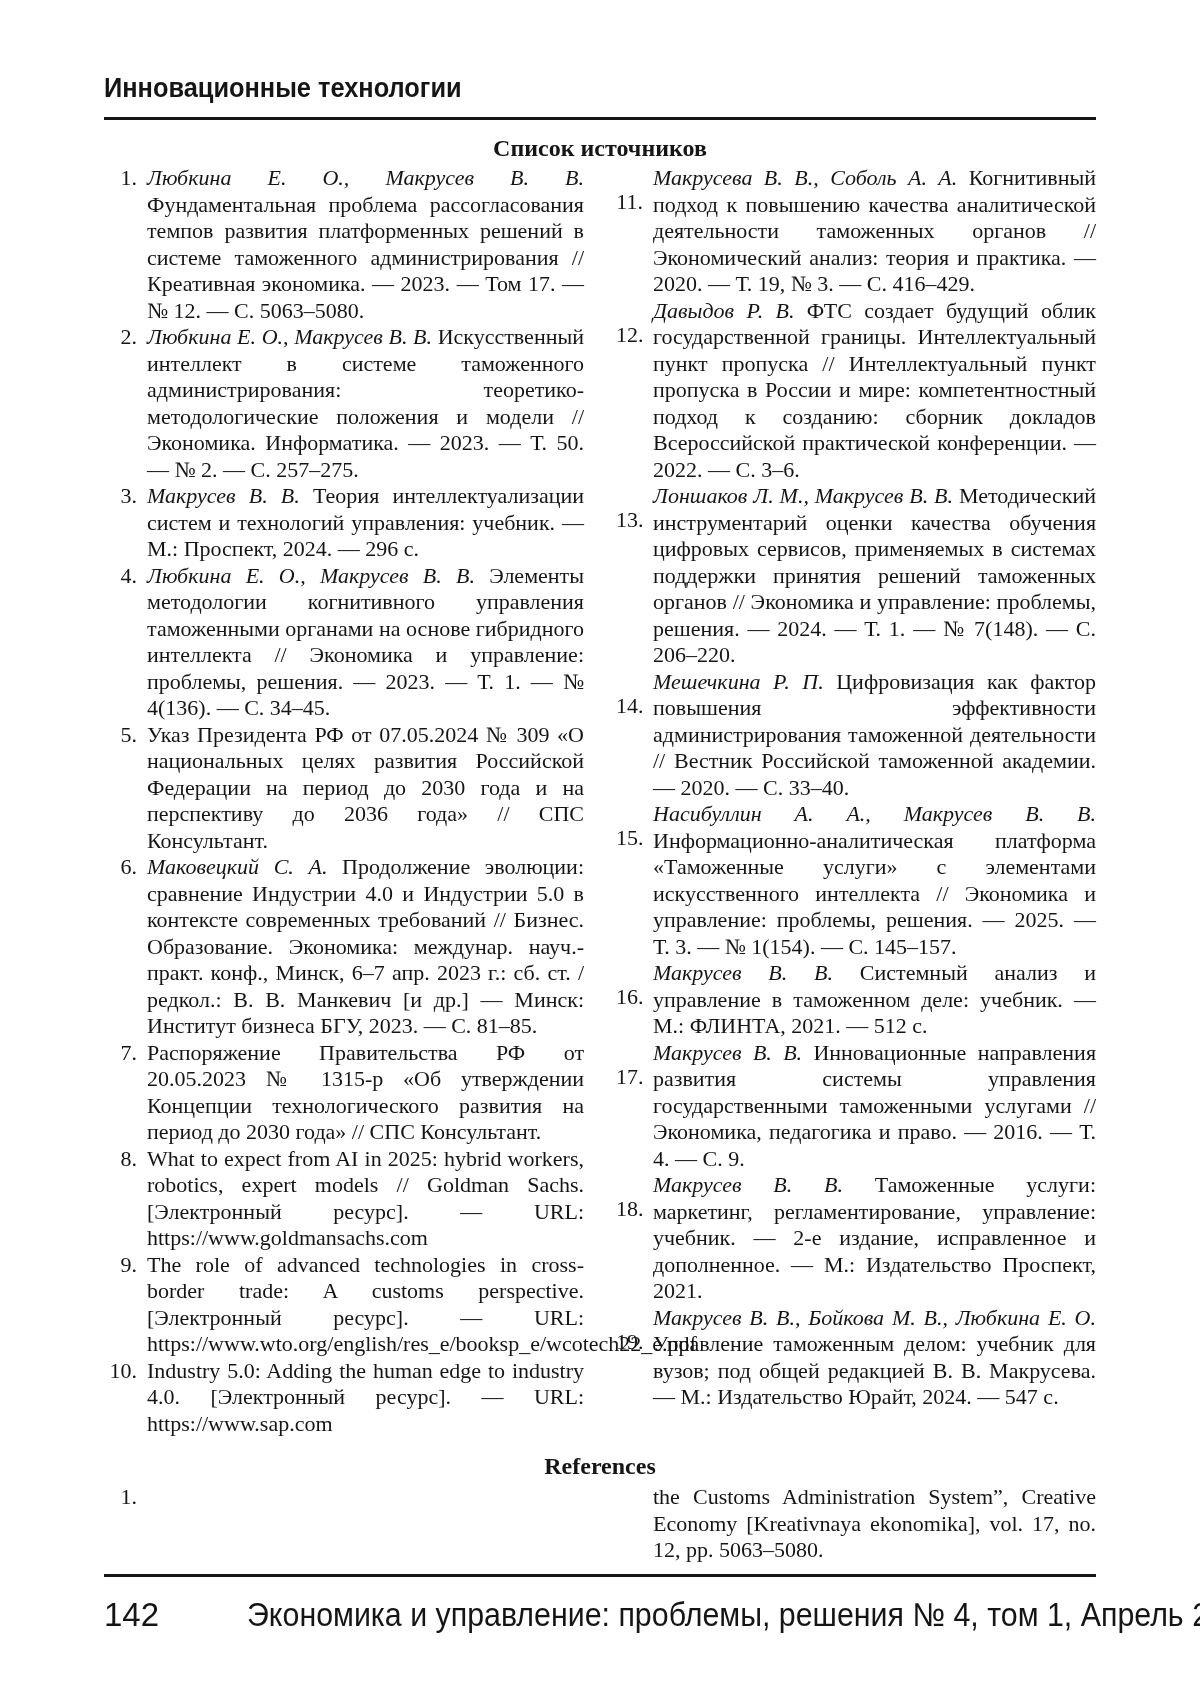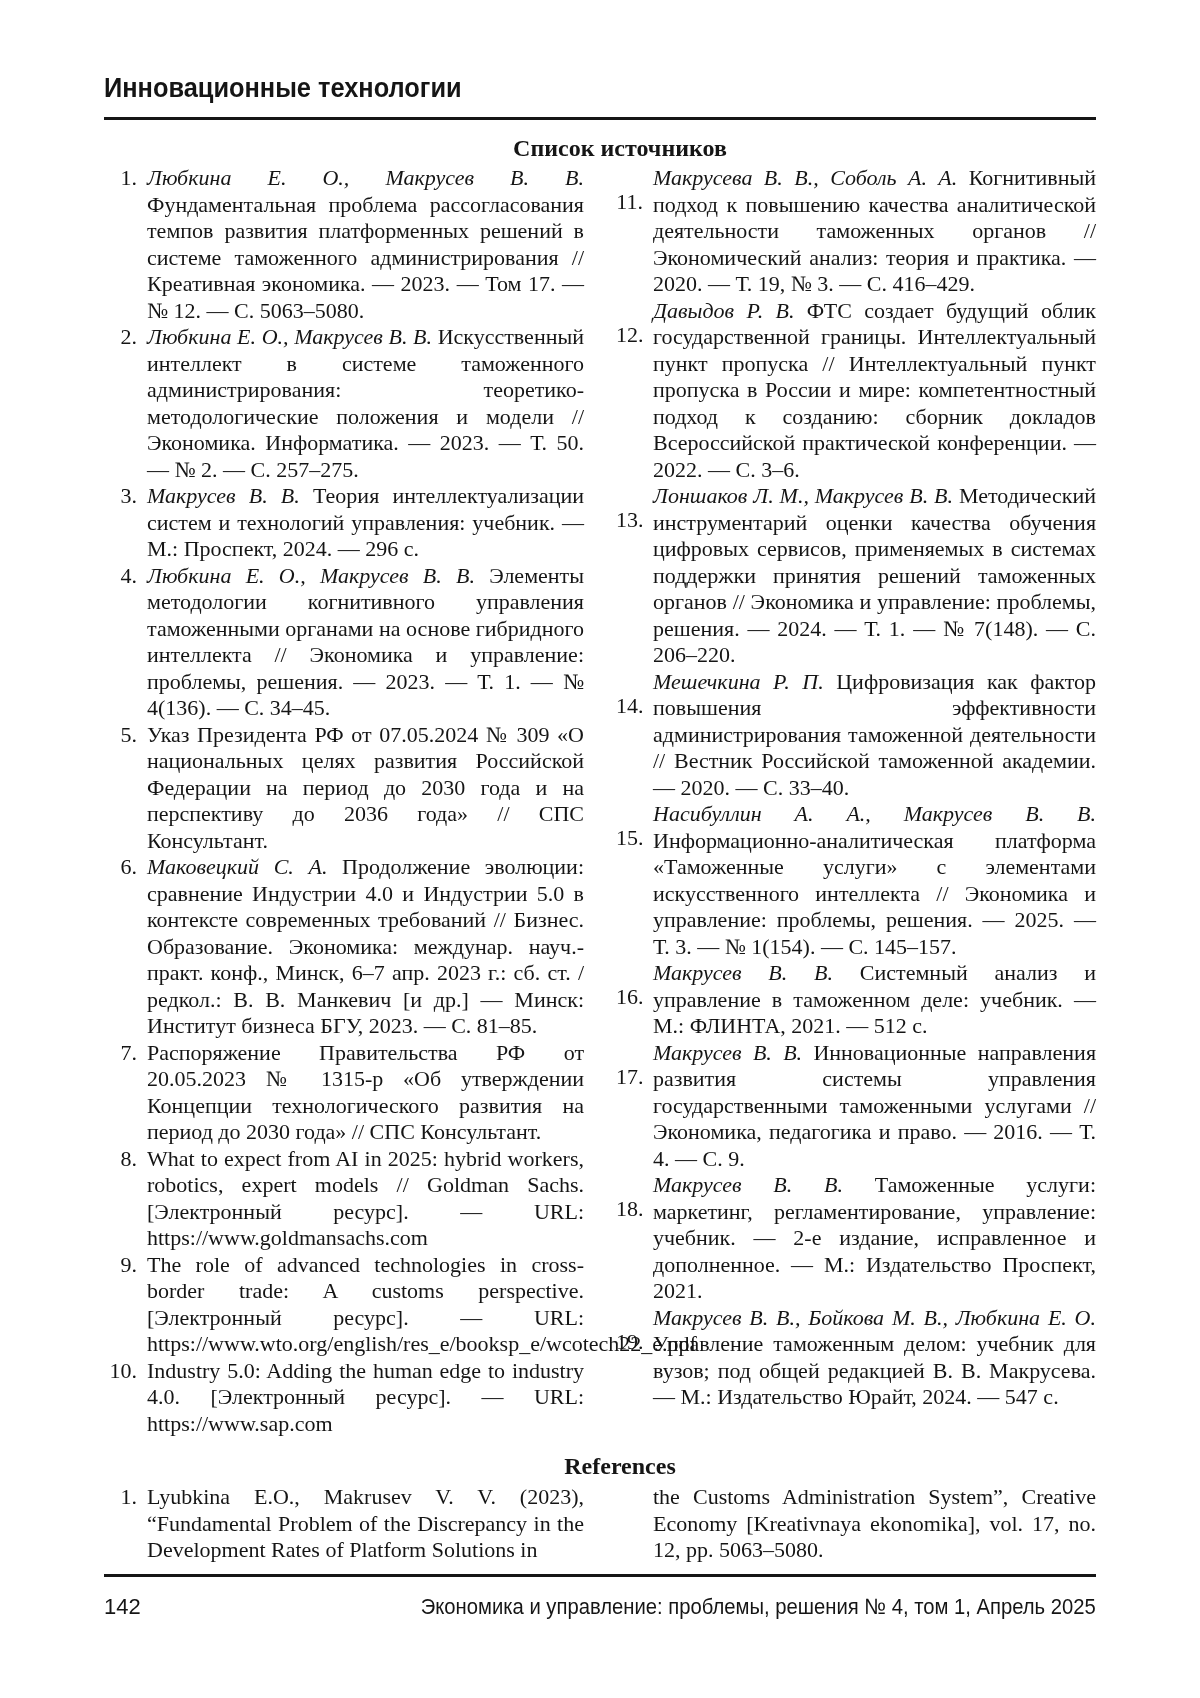--- a/index.html
+++ b/index.html
@@ -12,43 +12,43 @@
   .kicker{
     padding-top:72px;
     font-family:"Liberation Sans","DejaVu Sans",sans-serif;
     font-weight:700;font-size:27px;line-height:32px;
     transform:scaleX(.94);transform-origin:left center;white-space:nowrap;
   }
   .top-rule{border-top:3px solid #161616;margin-top:13px;}
   .center-head{
     margin:15px 0 0;text-align:center;
     font-weight:700;font-size:24px;line-height:26px;
-    position:relative;left:20px;
+    position:relative;left:0;
   }
   .cols{display:flex;gap:32px;margin-top:4px;}
   .col{width:480px;}
   .ref{
     position:relative;padding-left:43px;
     text-align:justify;font-size:22px;line-height:26.5px;
     hyphens:auto;-webkit-hyphens:auto;
   }
   .col--r .ref{padding-left:37px;}
   .num{position:absolute;left:0;top:0;width:33px;text-align:right;}
   .col--r .num{width:27px;margin-top:24px;}
   .au{font-style:italic;}
   .refs-en-head{margin-top:16px;}
   .cols-en{margin-top:5px;}
   .cont{padding-left:37px;box-sizing:border-box;}
   .footer{position:absolute;left:0;right:0;top:1574px;}
   .footer-rule{border-top:3px solid #161616;}
   .footer-row{
     display:flex;justify-content:space-between;align-items:flex-start;
-    margin-top:15px;
+    margin-top:23px;
     font-family:"Liberation Sans","DejaVu Sans",sans-serif;
-    font-size:22px;line-height:30px;
+    font-size:33px;line-height:30px;
   }
   .journal{transform:scaleX(.92);transform-origin:right center;white-space:nowrap;}
 </style>
 </head>
 <body>
 
 <div class="page">
 
   <div class="kicker">Инновационные технологии</div>
   <div class="top-rule"></div>
@@ -78,21 +78,21 @@
       <div class="ref"><span class="num">17.</span><span class="au">Макрусев В. В. </span><span>Инновационные направления развития системы управления государственными таможенными услугами // Экономика, педагогика и право. — 2016. — Т. 4. — С. 9.</span></div>
       <div class="ref"><span class="num">18.</span><span class="au">Макрусев В. В. </span><span>Таможенные услуги: маркетинг, регламентирование, управление: учебник. — 2-е издание, исправленное и дополненное. — М.: Издательство Проспект, 2021.</span></div>
       <div class="ref"><span class="num">19.</span><span class="au">Макрусев В. В., Бойкова М. В., Любкина Е. О. </span><span>Управление таможенным делом: учебник для вузов; под общей редакцией В. В. Макрусева. — М.: Издательство Юрайт, 2024. — 547 с.</span></div>
     </div>
   </div>
 
   <h2 class="center-head refs-en-head">References</h2>
 
   <div class="cols cols-en" lang="en">
     <div class="col col--l">
-      <div class="ref"><span class="num">1.</span><span>Lyubkina E.O., Makrusev V. V. (2023), “Fundamental Problem of the Discrepancy in the Development Rates of Platform Solutions in</span></div>
+      <div class="ref"><span class="num">1.</span></div>
     </div>
     <div class="col col--r">
       <div class="ref cont">the Customs Administration System”, Creative Economy [Kreativnaya ekonomika], vol. 17, no. 12, pp. 5063–5080.</div>
     </div>
   </div>
 
   <div class="footer">
     <div class="footer-rule"></div>
     <div class="footer-row">
       <span>142</span>

